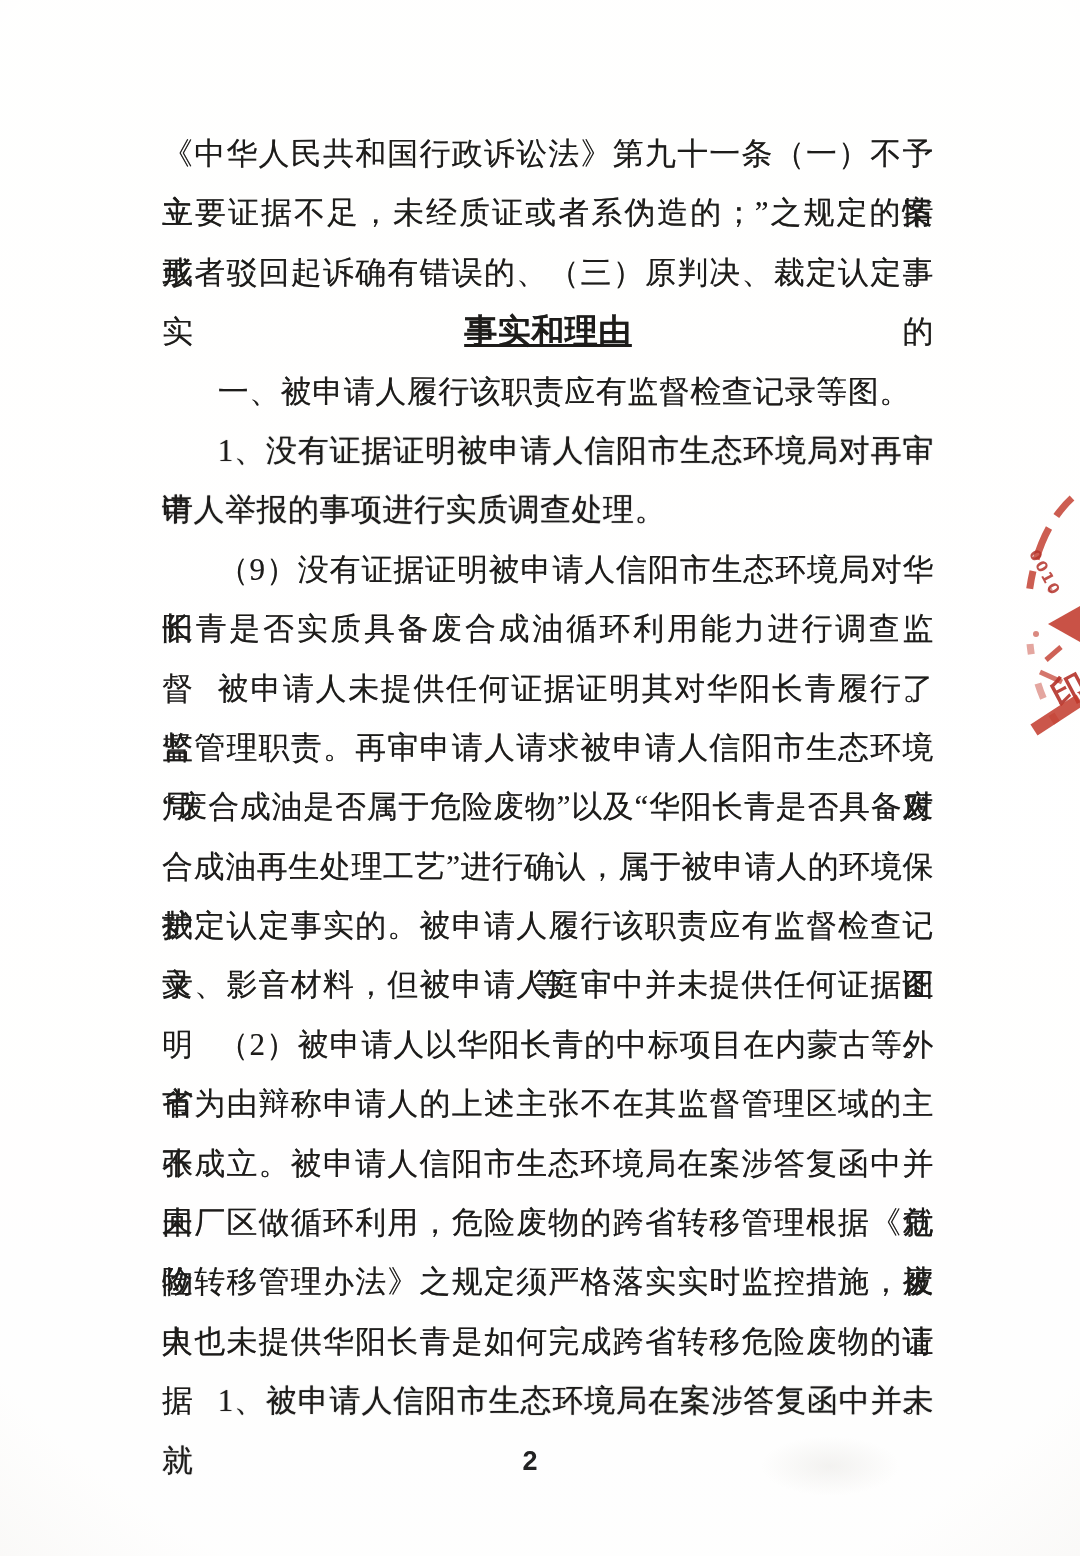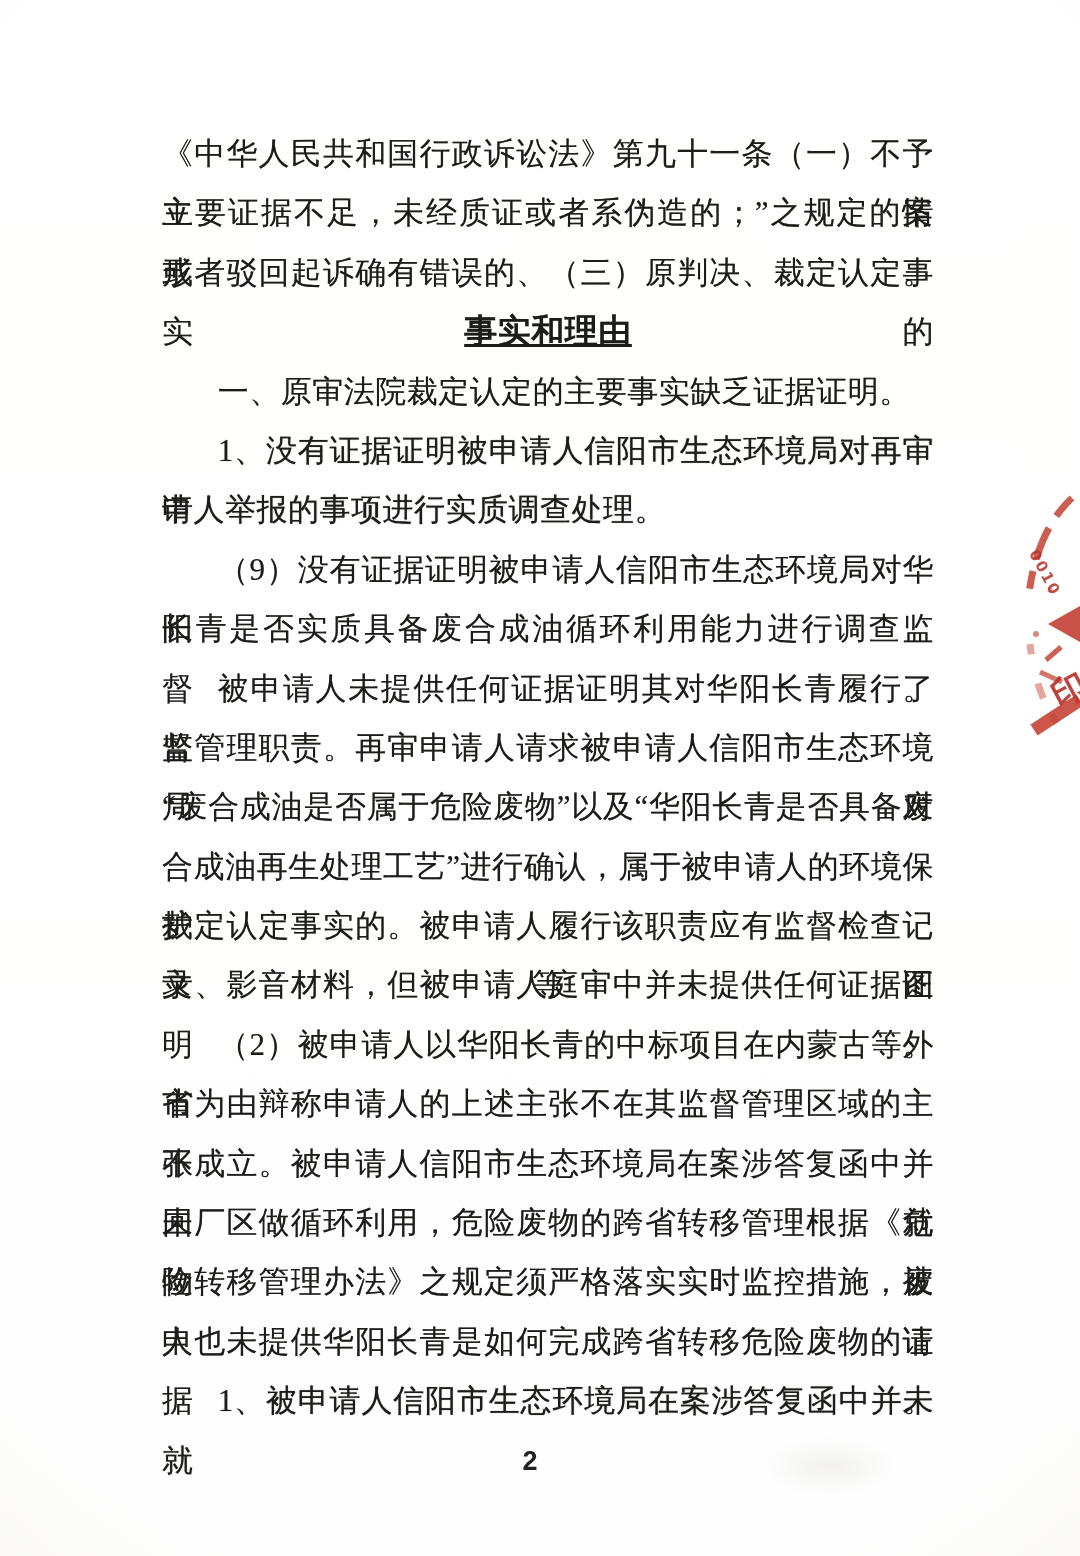--- a/index.html
+++ b/index.html
@@ -84,21 +84,21 @@
 </head>
 <body>
 
 <div class="page">
 
   <div class="doc">
     <div class="line justify">《中华人民共和国行政诉讼法》第九十一条（一）不予立案</div>
     <div class="line justify">主要证据不足，未经质证或者系伪造的；”之规定的情形。</div>
     <div class="line justify">或者驳回起诉确有错误的、（三）原判决、裁定认定事实的</div>
     <div class="line heading">事实和理由</div>
-    <div class="line left indent">一、原审法院裁定认定的主要事实缺乏证据证明。</div>
+    <div class="line left indent">一、被申请人履行该职责应有监督检查记录等图。</div>
     <div class="line justify indent bold">1、没有证据证明被申请人信阳市生态环境局对再审申</div>
     <div class="line left bold">请人举报的事项进行实质调查处理。</div>
     <div class="line justify indent">（9）没有证据证明被申请人信阳市生态环境局对华阳</div>
     <div class="line justify">长青是否实质具备废合成油循环利用能力进行调查监督。</div>
     <div class="line justify indent">被申请人未提供任何证据证明其对华阳长青履行了监</div>
     <div class="line justify">督管理职责。再审申请人请求被申请人信阳市生态环境局对</div>
     <div class="line justify">“废合成油是否属于危险废物”以及“华阳长青是否具备废</div>
     <div class="line justify">合成油再生处理工艺”进行确认，属于被申请人的环境保护</div>
     <div class="line justify">裁定认定事实的。被申请人履行该职责应有监督检查记录等图</div>
     <div class="line justify">文、影音材料，但被申请人庭审中并未提供任何证据证明。</div>

